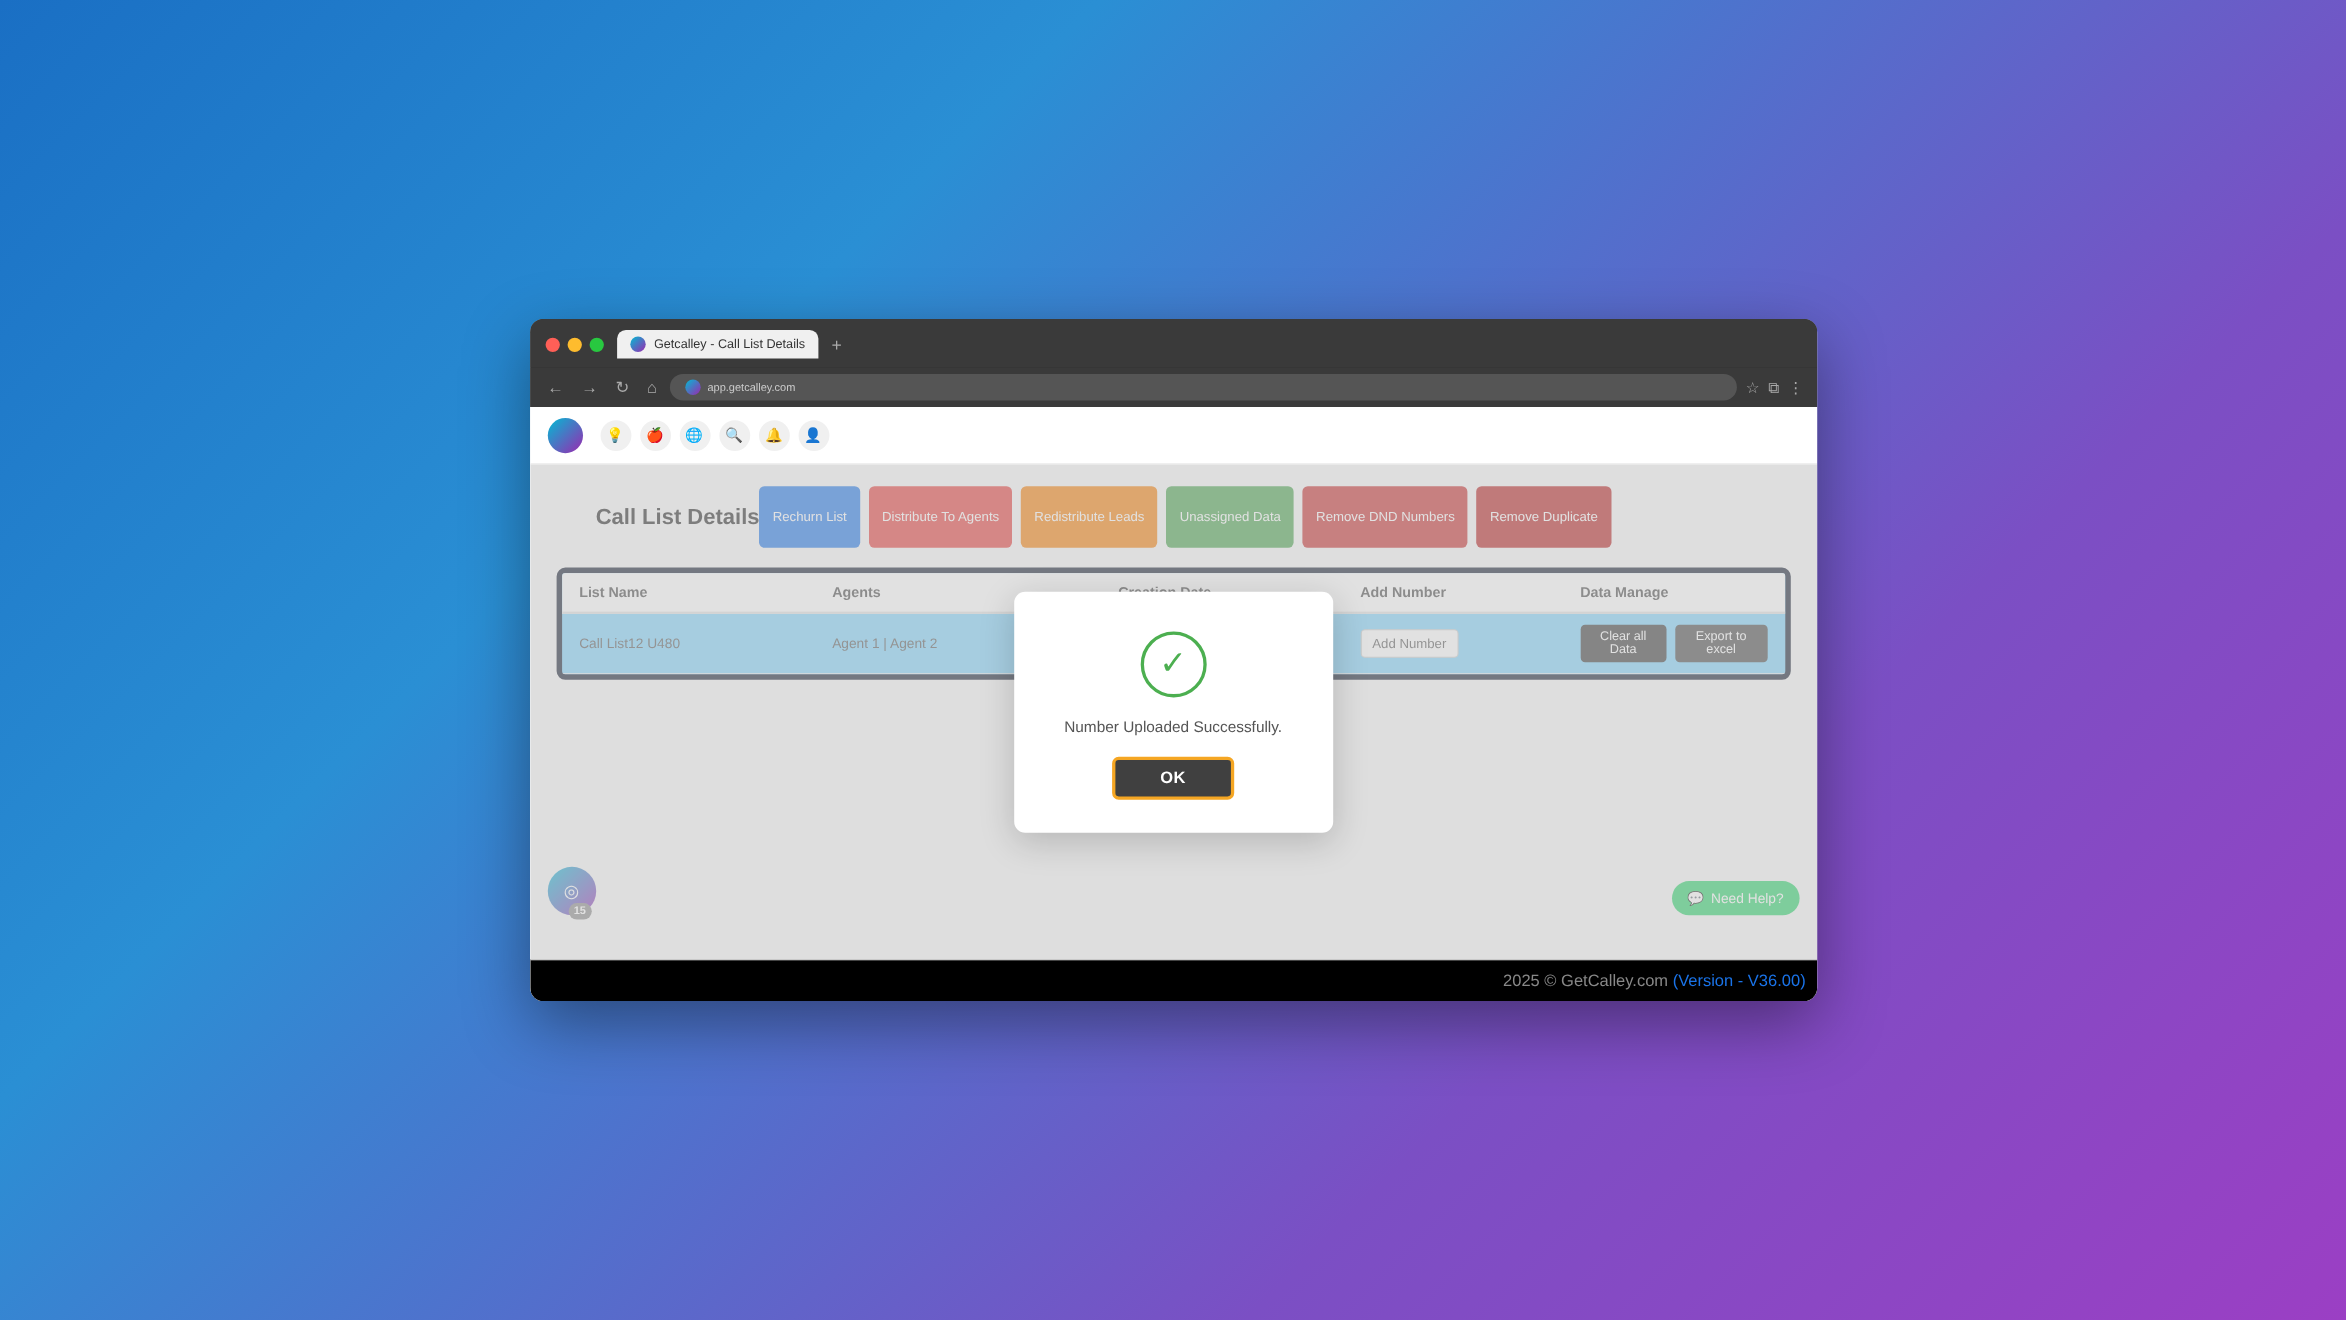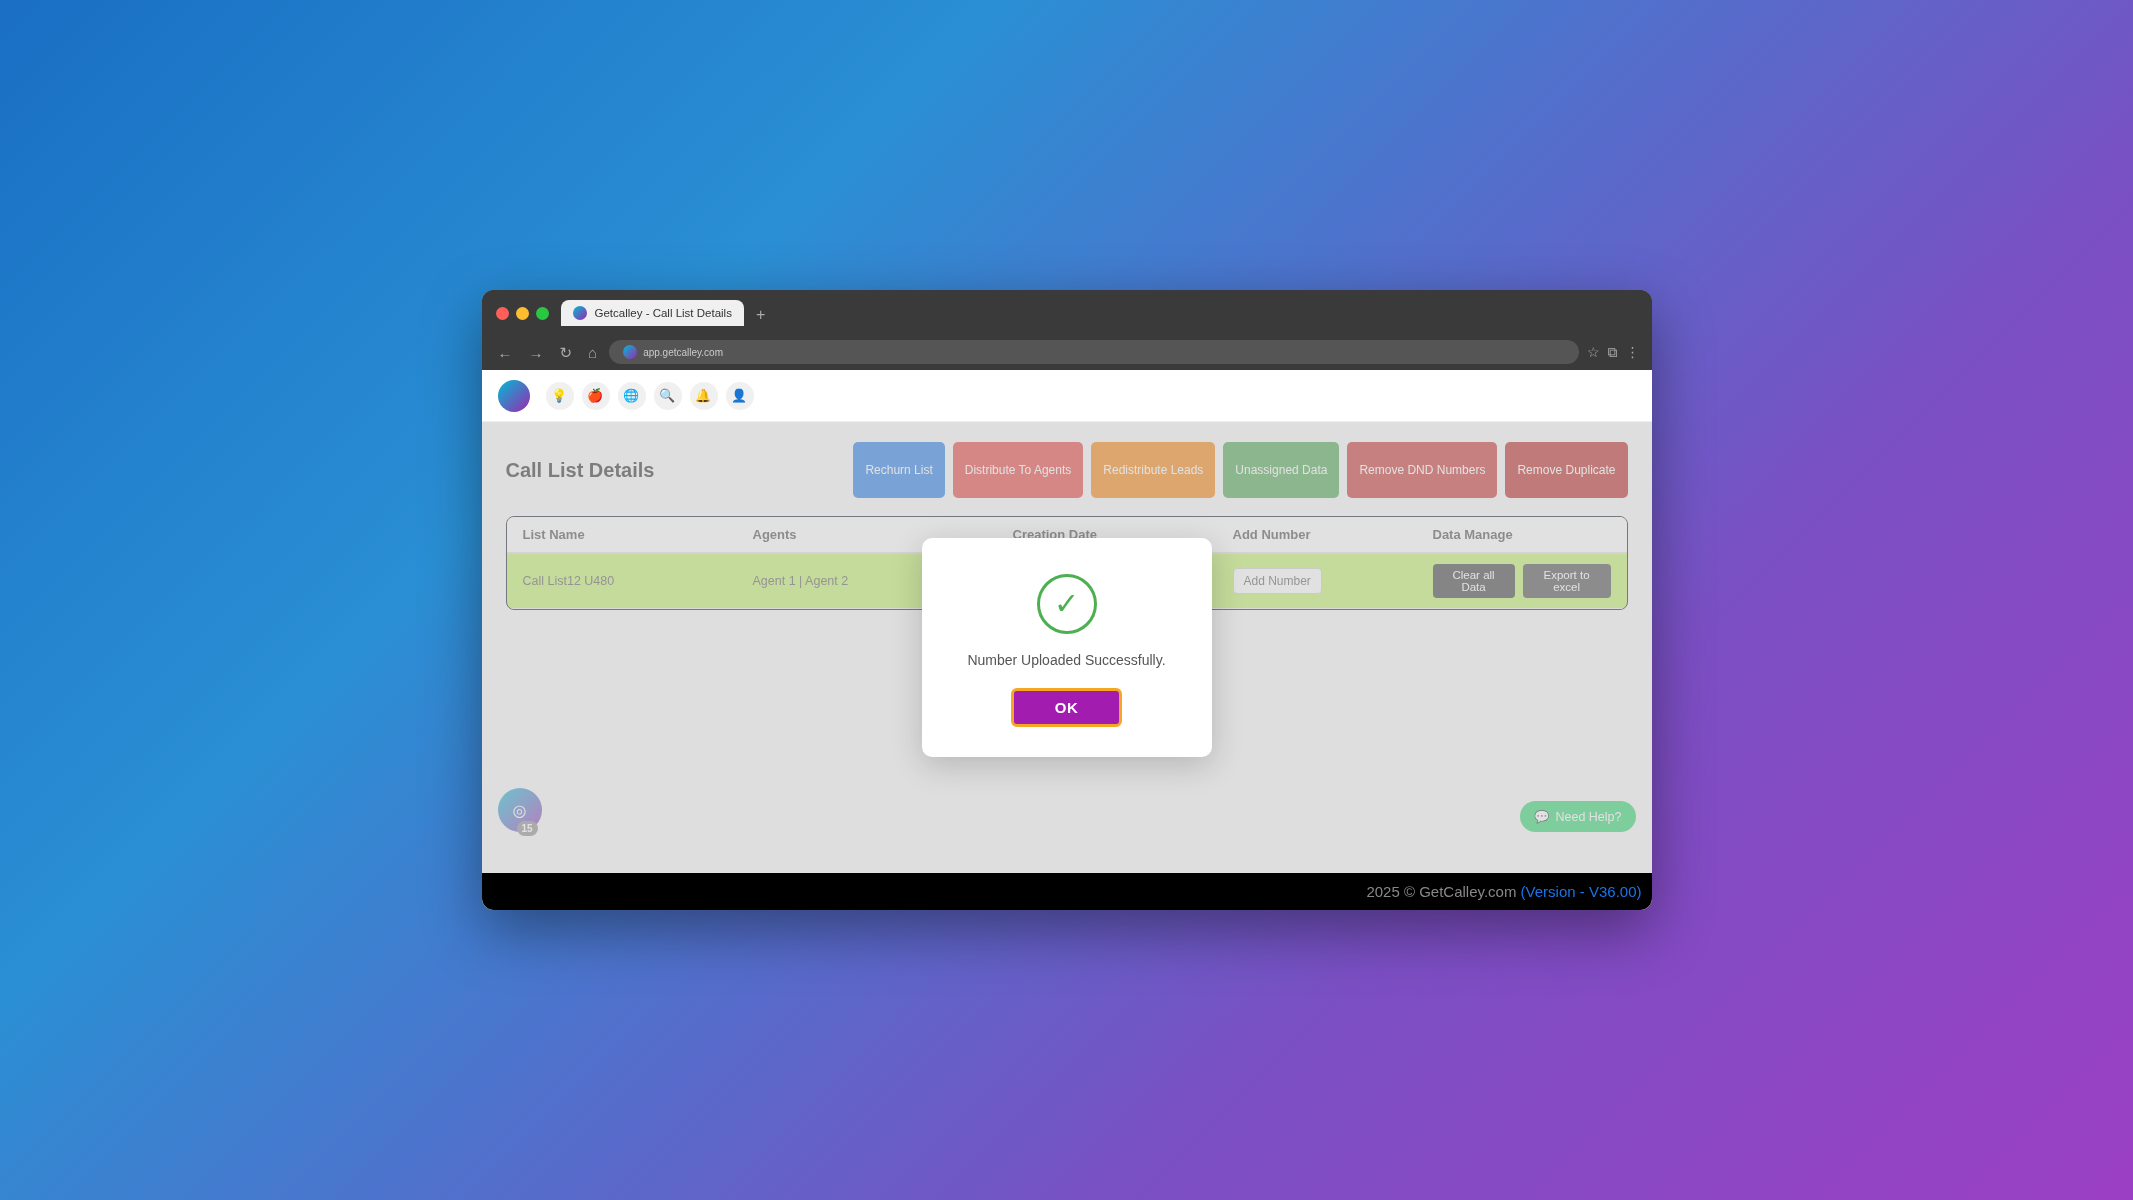--- a/index.html
+++ b/index.html
@@ -220,22 +220,23 @@
       flex: 1;
       padding: 20px 24px;
       background: #f8f8f8;
       position: relative;
       overflow: auto;
     }
 
     .page-header {
       display: flex;
       align-items: center;
-      justify-content: space-between;
+      justify-content: flex-start;
       margin-bottom: 18px;
+      margin-left: 36px;
     }
 
     .page-title {
       font-size: 20px;
       font-weight: 600;
       color: #222;
     }
 
     .action-buttons {
       display: flex;
@@ -259,23 +260,23 @@
     .btn-blue { background: #1a73e8; color: #fff; }
     .btn-red { background: #e53935; color: #fff; }
     .btn-orange { background: #f57c00; color: #fff; }
     .btn-green { background: #43a047; color: #fff; }
     .btn-darkred { background: #c62828; color: #fff; }
     .btn-darkred2 { background: #b71c1c; color: #fff; }
 
     
     .data-table {
       width: 100%;
-      background: #bef264;
+      background: #7dd3fc;
       border-radius: 8px;
-      border: 1px solid #0f172a;
+      border: 5px solid #0f172a;
       overflow: hidden;
     }
 
     .table-header {
       display: grid;
       grid-template-columns: 230px 200px 60px 220px 200px 1fr;
       background: #fff;
       border-bottom: 2px solid #e0e0e0;
       padding: 10px 16px;
     }
@@ -417,21 +418,21 @@
     }
 
     .modal-message {
       font-size: 14px;
       color: #555;
       margin-bottom: 20px;
       text-align: center;
     }
 
     .modal-ok-btn {
-      background: #a21caf;
+      background: #404040;
       color: #fff;
       border: 3px solid #f5a623;
       border-radius: 6px;
       padding: 8px 41px;
       font-size: 15px;
       font-weight: 600;
       cursor: pointer;
       letter-spacing: 0.5px;
     }
 

